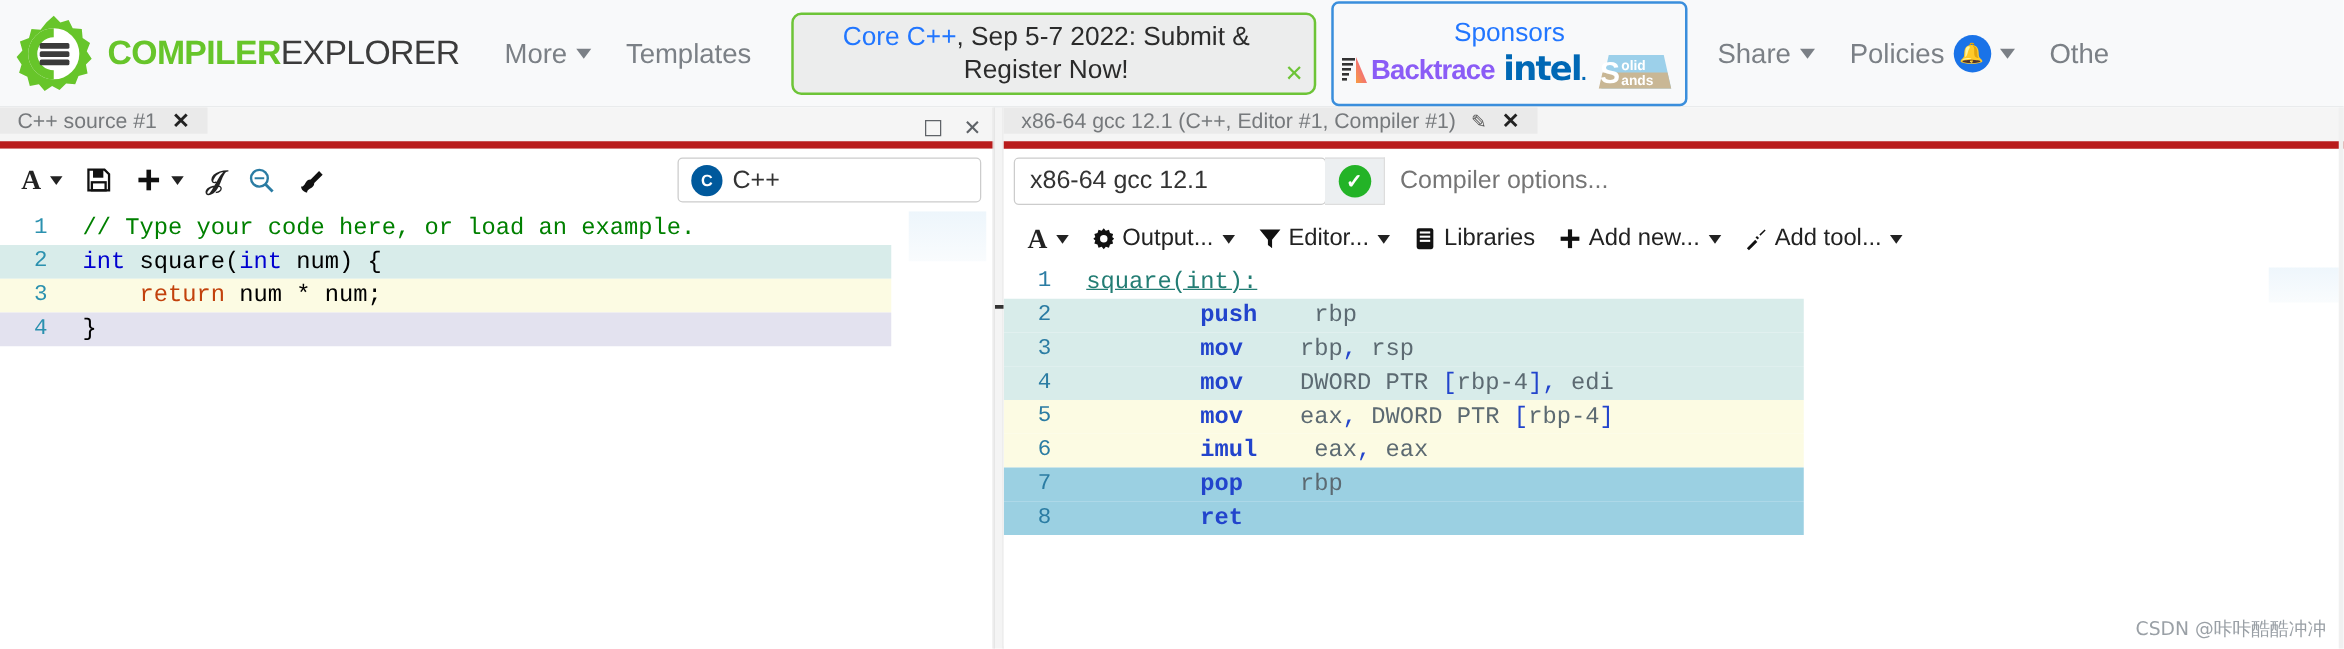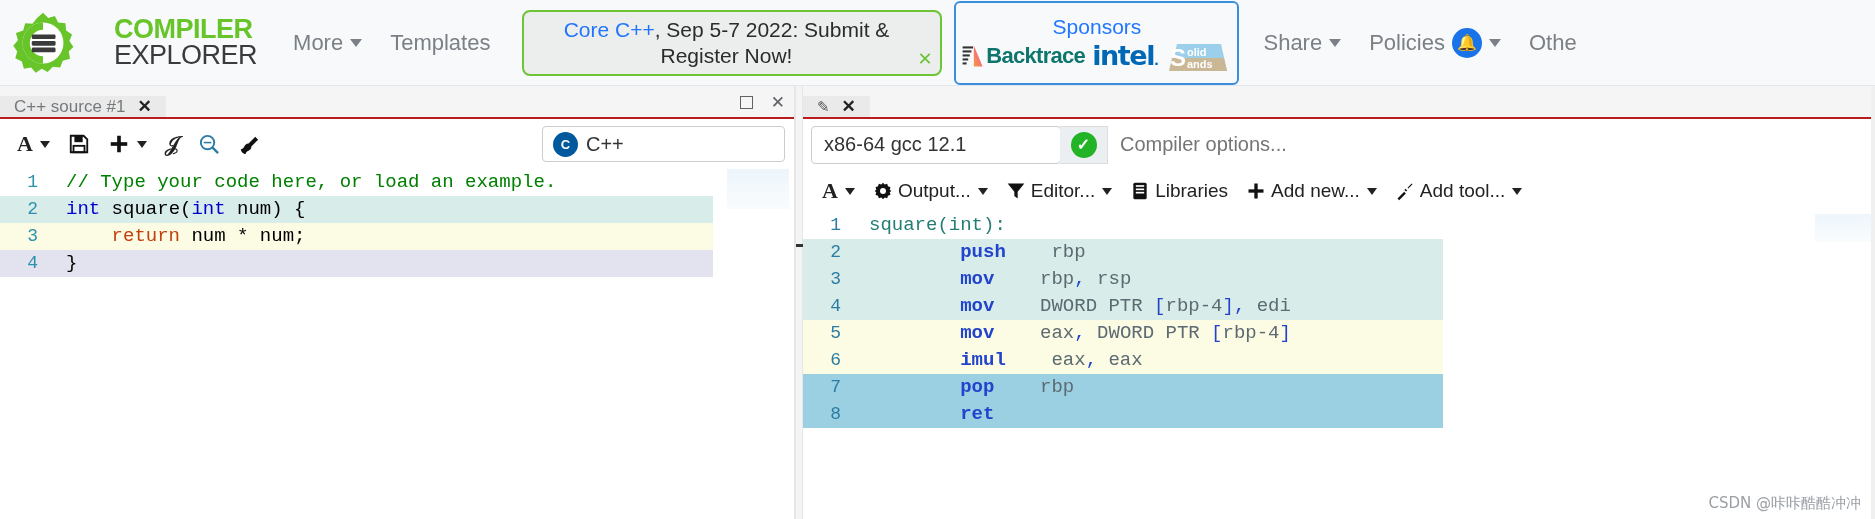--- a/index.html
+++ b/index.html
@@ -12,21 +12,21 @@
   .app { position: relative; width: 1875px; height: 519px; background:#fff; }
 
   
   .navbar {
     position: absolute; top:0; left:0; width:1875px; height:86px;
     background:#f8f9fa; border-bottom:1px solid #e4e6e8;
     display:flex; align-items:center;
   }
   .brand { display:flex; align-items:center; padding-left:10px; gap:10px; }
   .brand-logo { width:66px; height:66px; flex:0 0 auto; }
-  .brand-text { display:flex; flex-direction:column; line-height:0.96;margin-left:28px; }
+  .brand-text { display:flex; flex-direction:row; line-height:0.96; }
   .brand-l1 { font-size:27px; font-weight:bold; letter-spacing:-0.5px; color:#67c52a; }
   .brand-l2 { font-size:27px; font-weight:normal; letter-spacing:-0.5px; color:#3b3b3b; }
 
   .nav-items { display:flex; align-items:center; gap:0px; margin-left:22px; }
   .nav-link {
     font-size:22px; color:#7b8086; padding:6px 14px; cursor:pointer;
     display:flex; align-items:center; gap:7px; white-space:nowrap;
   }
   .caret {
     width:0;height:0;border-left:6px solid transparent;border-right:6px solid transparent;
@@ -53,21 +53,21 @@
   .sponsors {
     margin-left:12px; width:285px; height:84px;
     border:2px solid #3a8edc; border-radius:6px; background:#f8f9fa;
     display:flex; flex-direction:column; align-items:center; justify-content:center;
     padding-top:2px;
   }
   .sponsors-title { font-size:21px; color:#2176ff; line-height:1.05; }
   .sponsor-row { display:flex; align-items:center; gap:7px; margin-top:2px; }
   .sp-backtrace { display:flex; align-items:center; gap:1px; }
   .bt-mark { width:24px; height:24px; }
-  .bt-word { font-size:22px; font-weight:bold; color:#0f766e; letter-spacing:-0.7px; }
+  .bt-word { font-size:22px; font-weight:bold; color:#8b5cf6; letter-spacing:-0.7px; }
   .sp-intel { font-size:27px; font-weight:bold; color:#0068b5; letter-spacing:-1.4px; font-family:"DejaVu Sans", sans-serif; }
   .sp-intel .dot { font-size:13px; }
   .sp-solid { width:68px; height:30px; }
 
   .nav-right { display:flex; align-items:center; margin-left:10px; }
   .bell {
     width:30px;height:30px;border-radius:50%;background:#1a73e8;
     display:inline-flex;align-items:center;justify-content:center;
     color:#fff;font-size:16px;
   }
@@ -82,22 +82,22 @@
   .splitter {
     position:absolute; left:795px; top:86px; width:8px; height:433px; background:#f4f4f4;
     border-left:1px solid #e6e6e6; border-right:1px solid #e6e6e6;
   }
   .splitter .grip {
     position:absolute; top:158px; left:0; width:8px; height:3px; background:#333;
   }
 
   
   .tabstrip {
-    height:33px; background:#f5f5f5; border-bottom:2px solid #b91c1c;
-    display:flex; align-items:flex-end; position:relative;
+    height:33px; background:#f5f5f5; border-bottom:6px solid #b91c1c;
+    display:flex; align-items:flex-start; position:relative;
   }
   .tab {
     display:flex; align-items:center; gap:12px; padding:0 14px;
     background:#eaeaea; font-size:17px; color:#76797c; cursor:pointer;
   }
   .tab .x { font-size:17px; color:#222; font-weight:bold; cursor:pointer; }
   .tab .pencil { font-size:15px; color:#555; }
   .tab-ctrls {
     position:absolute; right:10px; top:0; height:33px;
     display:flex; align-items:center; gap:18px; color:#5f6368; font-size:17px;
@@ -170,21 +170,21 @@
   
   .hl-green  { background:#d8ecea; }
   .hl-yellow { background:#fcfbe3; }
   .hl-purple { background:#e3e2ef; }
   .hl-blue   { background:#9bd0e2; }
   .hl-white  { background:#fff; }
 
   .asm .gutter { color:#2b7ca3; }
   .asm .mnem { color:#2244cc; font-weight:bold; }
   .asm .reg  { color:#5c6a72; }
-  .asm .lbl  { color:#237d74; }
+  .asm .lbl  { color:#237d74;text-decoration:underline; }
   .asm .punc { color:#2244cc; }
 
   .editor-minimap {
     position:absolute; right:6px; top:0; width:62px; height:40px;
     background:linear-gradient(to bottom,#eaf4fb 0%, #f8fbfd 100%);
     opacity:.85;
   }
   .asm-minimap {
     position:absolute; right:4px; top:2px; width:56px; height:28px;
     background:linear-gradient(to bottom,#eaf4fb 0%, #f8fbfd 100%);
@@ -364,20 +364,21 @@
     <div class="pane-edge"></div>
   </div>
 
   <div class="splitter">
     <div class="grip"></div>
   </div>
 
   <div class="compiler-pane">
     <div class="tabstrip">
       <div class="tab">
+        <span>x86-64 gcc 12.1 (C++, Editor #1, Compiler #1)</span>
         <span class="pencil">✎</span>
         <span class="x">✕</span>
       </div>
     </div>
 
     <div class="comp-row1">
       <div class="comp-select">
         <span class="name">x86-64 gcc 12.1</span>
         <i class="caret-sm"></i>
       </div>

